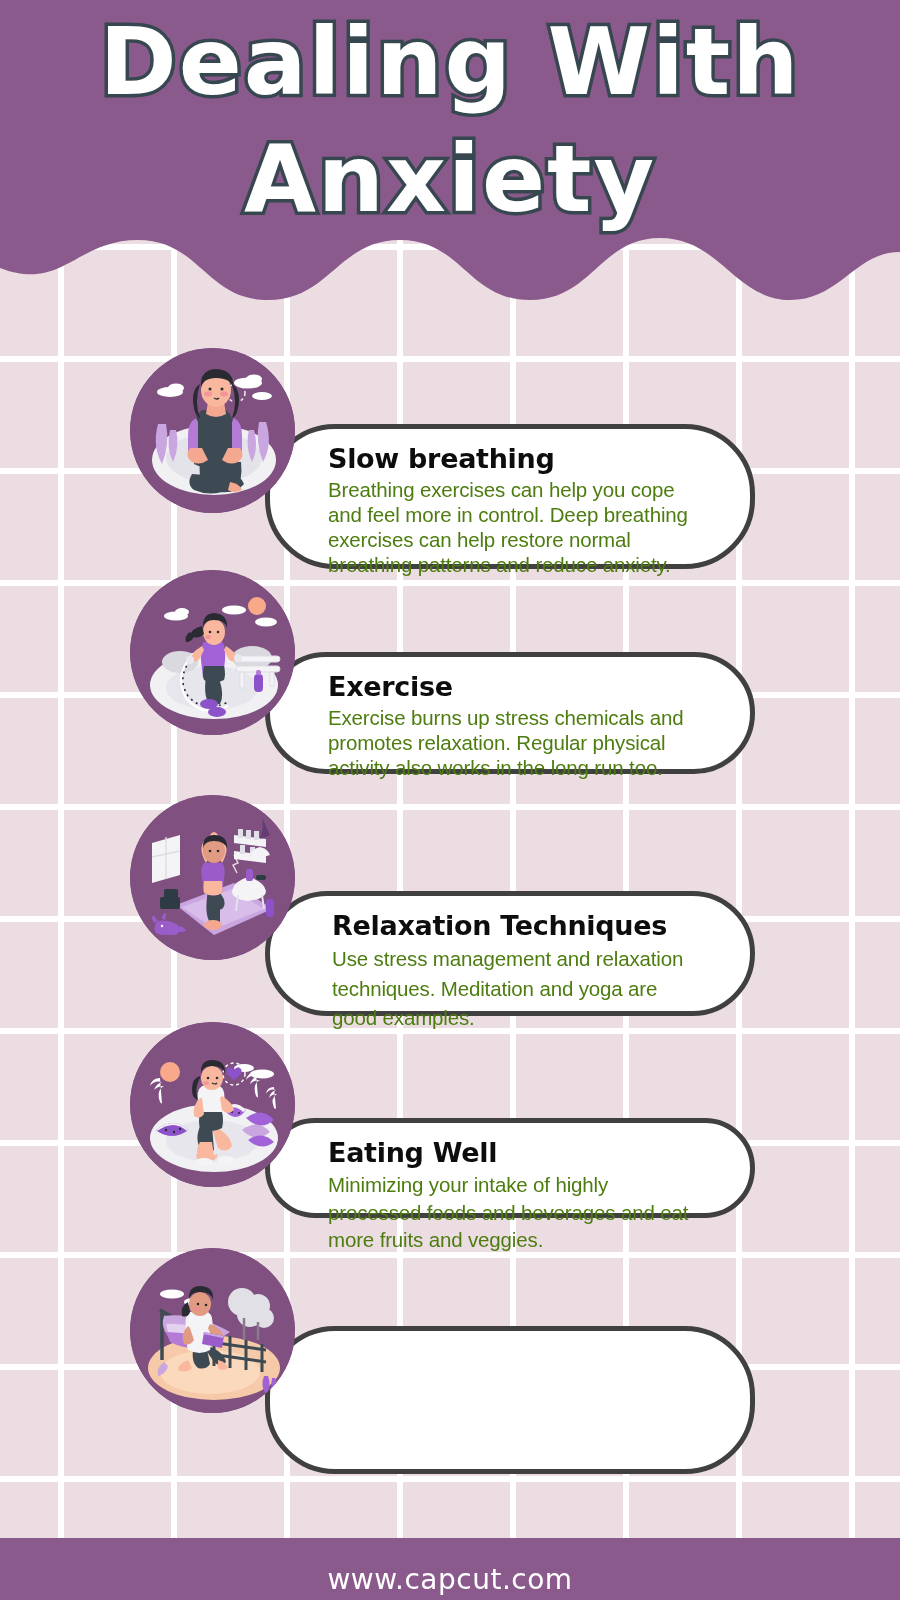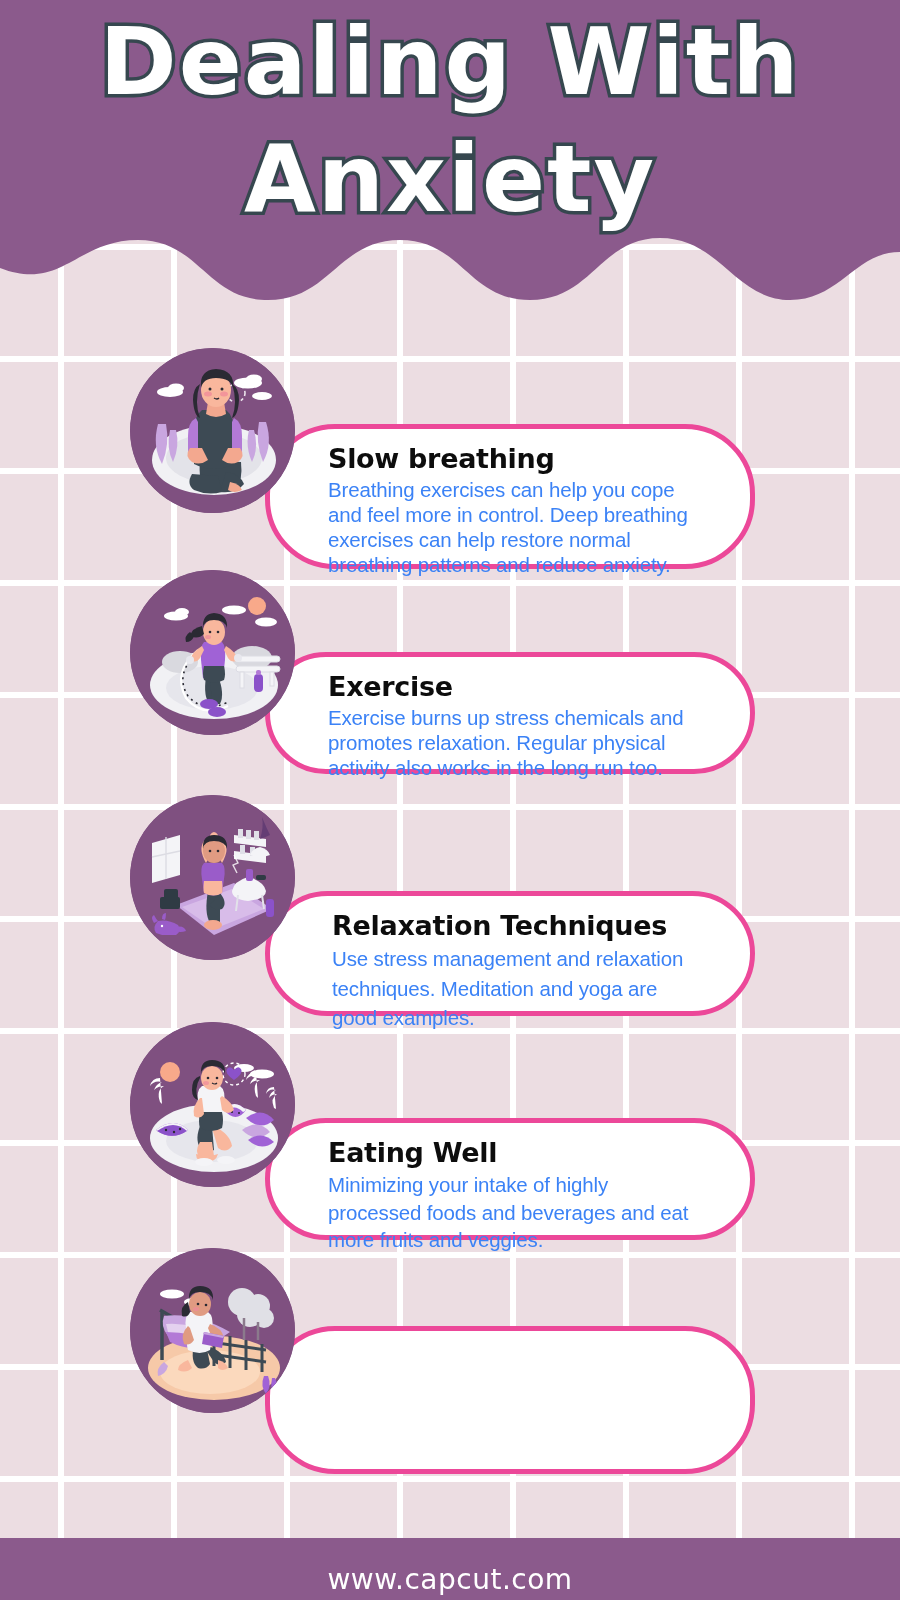--- a/index.html
+++ b/index.html
@@ -58,38 +58,38 @@
     width:165px; height:165px;
     border-radius:50%;
     background:#7f5080;
     overflow:hidden;
     z-index:5;
   }
   .avatar svg { display:block; width:165px; height:165px; }
   .card {
     position:absolute;
     background:#ffffff;
-    border:5px solid #ec4899;
+    border:5px solid #404040;
     border-radius:70px;
     z-index:4;
   }
   .card-inner { padding:14px 34px 16px 58px; }
   .card-title {
     font-family:"DejaVu Sans", sans-serif;
     font-size:27px;
     font-weight:bold;
     color:#0d0d0d;
     letter-spacing:-0.3px;
     line-height:1.18;
     margin-bottom:2px;
   }
   .card-body {
     font-family:"Liberation Sans", sans-serif;
     font-size:20.5px;
-    color:#3b82f6;
+    color:#4d7c0f;
     line-height:1.23;
     letter-spacing:-0.15px;
     white-space:pre-line;
   }
 
   
   #footer {
     position:absolute; left:0; bottom:0;
     width:900px; height:62px;
     background:#8b5a8c;
@@ -366,21 +366,21 @@
         <path d="M92 74 q10 6 12 14 q-6 6-12 0 l-2-12z" fill="#f9b79d"></path>
         <ellipse cx="82" cy="56" rx="11" ry="12" fill="#f9b79d"></ellipse>
         <path d="M71 52 q-1-14 11-14 q14 0 13 14 q-2-8-13-8 q-10 0-11 8z" fill="#2a2a33"></path>
         <path d="M70 54 q-8 2-8 14 q0 8 6 10 q-4-12 2-22z" fill="#2a2a33"></path>
         <circle cx="78" cy="56" r="1.3" fill="#2a2a33"></circle>
         <circle cx="87" cy="56" r="1.3" fill="#2a2a33"></circle>
         <ellipse cx="76" cy="61" rx="3" ry="2" fill="#f08a9a" opacity="0.7"></ellipse>
         <path d="M82 61 q3 2 5 0" stroke="#2a2a33" stroke-width="1.2" fill="none"></path>
       </svg>
     </div>
-    <div class="card" style="left:265px;top:96px;width:490px;height:122px;">
+    <div class="card" style="left:265px;top:96px;width:490px;height:100px;">
       <div class="card-inner">
         <div class="card-title">Eating Well</div>
         <div class="card-body" style="line-height:1.35;">Minimizing your intake of highly
 processed foods and beverages and eat
 more fruits and veggies.</div>
       </div>
     </div>
   </div>
 
   <div class="row" style="top:1248px;height:230px;">

